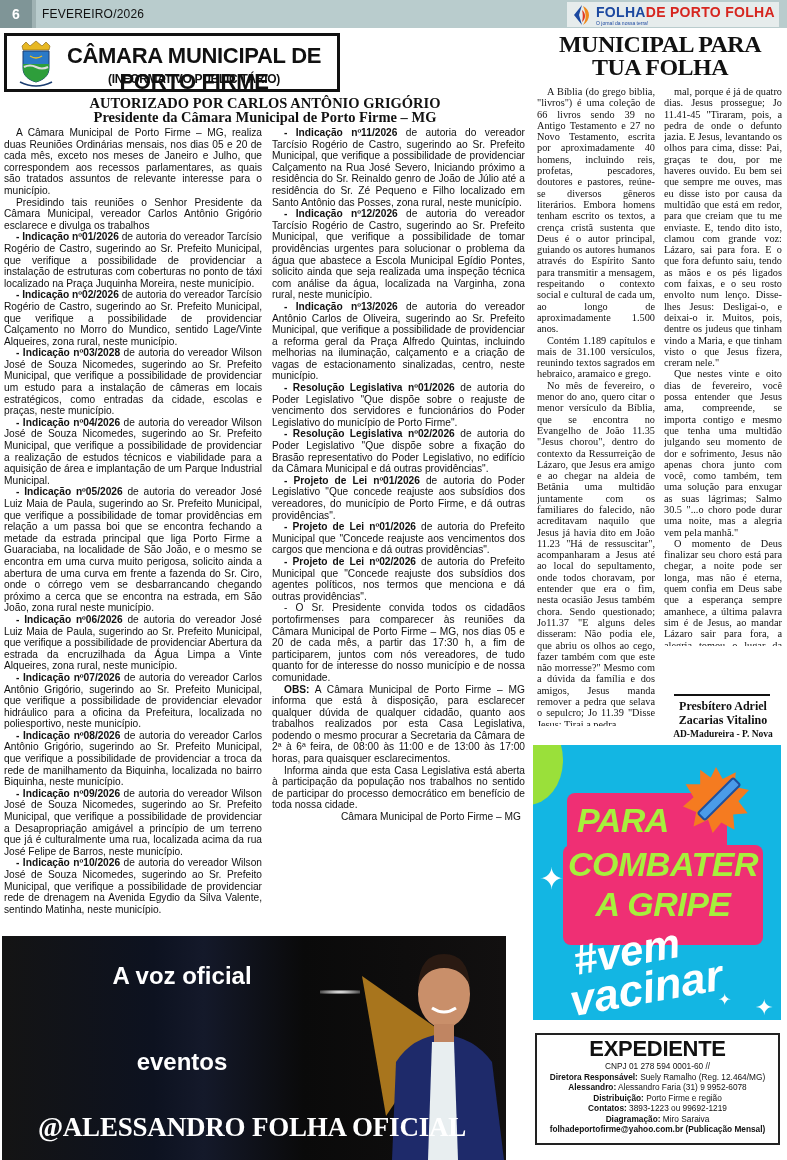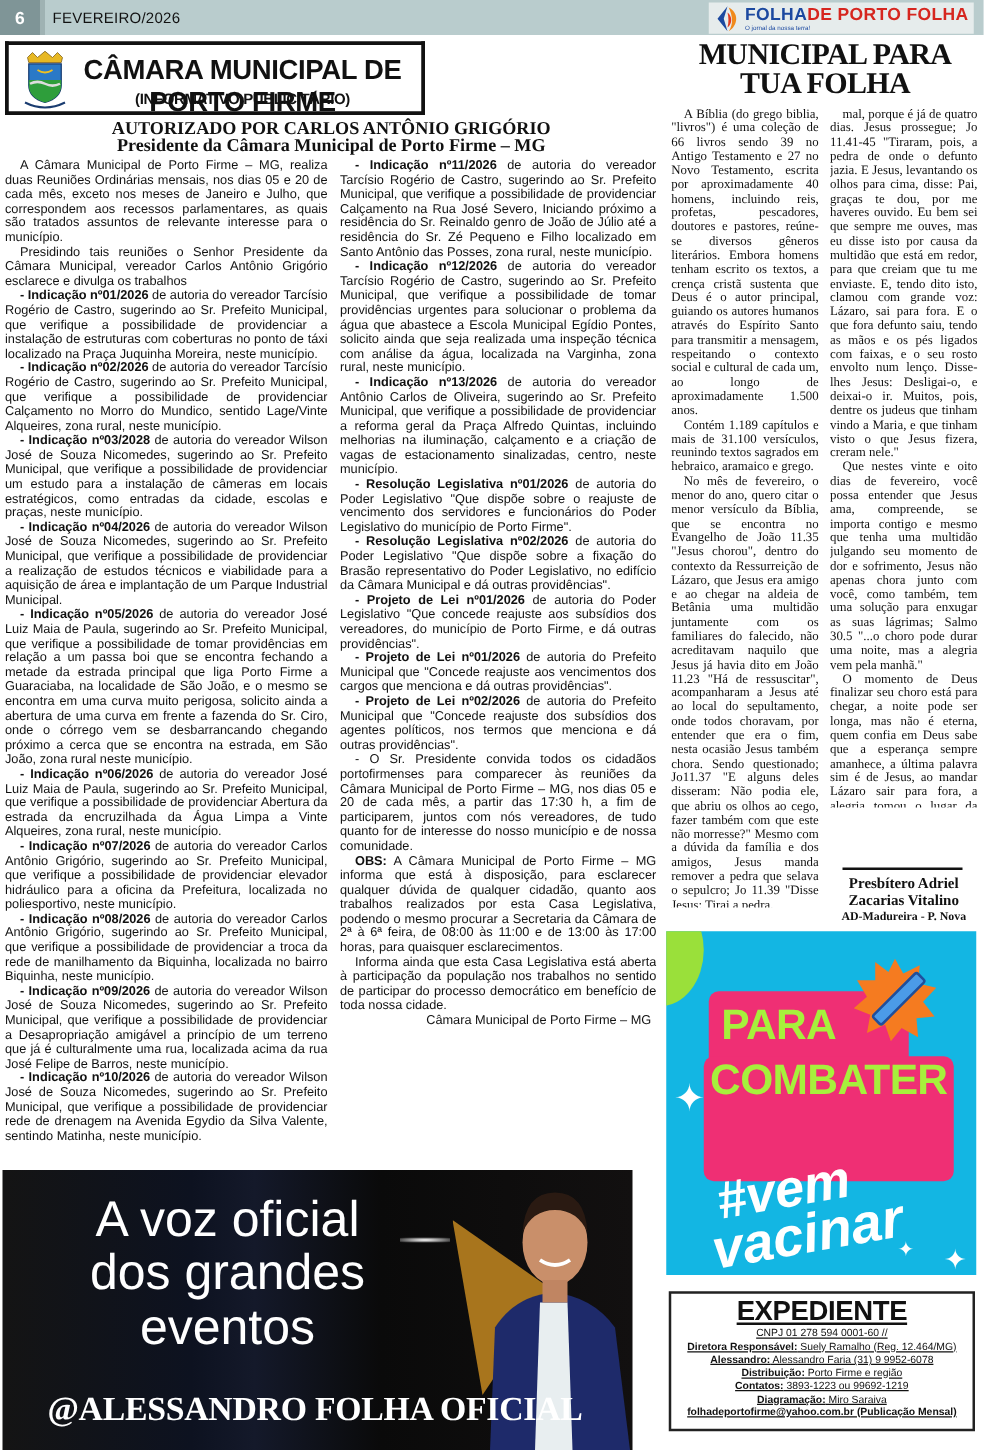--- a/index.html
+++ b/index.html
@@ -50,40 +50,40 @@
   .author.a2 { top: 713px; font-size: 12px; }
   .author.a3 { top: 729px; font-size: 9.5px; }
 
   
   .vac { position: absolute; left: 533px; top: 745px; width: 248px; height: 275px; background: #13b6e3; overflow: hidden; }
   .vac-green { position: absolute; left: -40px; top: -30px; width: 70px; height: 90px; border-radius: 50%; background: #9ae03a; }
   .vac-pink1 { position: absolute; left: 34px; top: 48px; width: 160px; height: 68px; background: #ef2f74; border-radius: 8px; }
   .vac-pink2 { position: absolute; left: 30px; top: 100px; width: 200px; height: 100px; background: #ef2f74; border-radius: 8px; }
   .vac-burst { position: absolute; left: 150px; top: 22px; width: 66px; height: 66px; background: #f57b20; clip-path: polygon(50% 0,60% 18%,80% 8%,78% 30%,100% 35%,84% 52%,98% 70%,76% 72%,78% 95%,58% 84%,45% 100%,38% 80%,16% 90%,20% 68%,0 60%,16% 46%,4% 26%,26% 26%,26% 4%,42% 16%); }
   .vac-syringe { position: absolute; left: 160px; top: 48px; width: 52px; height: 12px; background: #4b9be8; border: 2px solid #1f4f9c; border-radius: 3px; transform: rotate(-45deg); }
-  .vac-t { position: absolute; left: 30px; width: 200px; text-align: center; font-weight: bold; color: #a6f03c; font-size: 34px; line-height: 34px; letter-spacing: -0.5px; }
+  .vac-t { position: absolute; left: 30px; width: 200px; text-align: center; font-weight: bold; color: #a6f03c; font-size: 34px; line-height: 34px; letter-spacing: -0.5px; font-style: italic; }
   .vac-t.v1 { top: 58px; left: 20px; width: 140px; }
   .vac-t.v2 { top: 102px; }
   .vac-t.v3 { top: 142px; }
   .vac-h1 { position: absolute; left: 40px; top: 183px; font-size: 42px; font-style: italic; font-weight: bold; color: #fff; transform: rotate(-10deg); }
   .vac-h2 { position: absolute; left: 36px; top: 218px; font-size: 44px; font-style: italic; font-weight: bold; color: #fff; transform: rotate(-10deg); }
   .vac-star { position: absolute; color: #fff; font-size: 30px; }
 
   
-  .exp { position: absolute; left: 535px; top: 1033px; width: 245px; height: 112px; border: 2px solid #222; text-align: center; text-decoration: underline; }
+  .exp { position: absolute; left: 535px; top: 1033px; width: 245px; height: 112px; border: 2px solid #222; text-align: center; }
   .exp-title { font-weight: bold; font-size: 22px; line-height: 24px; margin-top: 2px; letter-spacing: -0.3px; }
   .exp-line { font-size: 8.3px; line-height: 10.5px; white-space: nowrap; }
   .exp-line b { font-weight: bold; }
 
   
   .ad { position: absolute; left: 2px; top: 936px; width: 504px; height: 224px; background: linear-gradient(90deg, #141414 0%, #0d1220 30%, #14192a 40%, #0a0a0a 60%, #121010 100%); overflow: hidden; }
   .ad-beam { position: absolute; left: 360px; top: 40px; width: 80px; height: 140px; background: #b9811f; clip-path: polygon(0 0, 100% 40%, 30% 100%); opacity: 0.9; }
   .ad-flare { position: absolute; left: 318px; top: 54px; width: 40px; height: 4px; background: radial-gradient(#fff, transparent); }
   .ad-person { position: absolute; left: 380px; top: 6px; width: 122px; height: 218px; }
-  .ad-t { position: absolute; left: 0; width: 360px; text-align: center; color: #fff; font-weight: normal; font-size: 40px; line-height: 40px; }
+  .ad-t { position: absolute; left: 0; width: 360px; text-align: center; color: #fff; font-weight: bold; font-size: 24px; line-height: 40px; }
   .ad-t.a1 { top: 20px; }
   .ad-t.a2 { top: 62px; }
   .ad-t.a3 { top: 106px; }
   .ad-handle { position: absolute; left: 0; width: 500px; top: 176px; text-align: center; color: #fff; font-family: "Liberation Serif", serif; font-weight: bold; font-size: 27px; letter-spacing: -0.2px; }
 </style>
 </head>
 <body>
 
 <div class="topbar">
   <div class="pagenum">6</div>
@@ -169,20 +169,21 @@
 <div class="author a3">AD-Madureira - P. Nova</div>
 
 <div class="vac">
   <div class="vac-green"></div>
   <div class="vac-pink1"></div>
   <div class="vac-pink2"></div>
   <div class="vac-burst"></div>
   <div class="vac-syringe"></div>
   <div class="vac-t v1">PARA</div>
   <div class="vac-t v2">COMBATER</div>
+  <div class="vac-t v3">A GRIPE</div>
   <div class="vac-h1">#vem</div>
   <div class="vac-h2">vacinar</div>
   <div class="vac-star" style="left:6px;top:116px;">✦</div>
   <div class="vac-star" style="left:185px;top:245px;font-size:16px;">✦</div>
   <div class="vac-star" style="left:222px;top:250px;font-size:22px;">✦</div>
 </div>
 
 <div class="exp">
   <div class="exp-title">EXPEDIENTE</div>
   <div class="exp-line">CNPJ 01 278 594 0001-60 //</div>
@@ -199,16 +200,15 @@
   <div class="ad-flare"></div>
   <svg class="ad-person" viewBox="0 0 122 218">
     <path d="M10 218 L14 120 Q30 95 60 92 Q92 95 110 120 L122 218 Z" fill="#1e2a6a"></path>
     <path d="M50 100 L72 100 L76 218 L46 218 Z" fill="#e8eef0"></path>
     <ellipse cx="62" cy="52" rx="26" ry="34" fill="#c98f6a"></ellipse>
     <path d="M36 44 Q38 12 62 12 Q86 12 88 44 Q80 26 62 26 Q44 26 36 44 Z" fill="#2a1a12"></path>
     <path d="M50 66 Q62 74 74 66" stroke="#fff" stroke-width="3" fill="none"></path>
     <rect x="52" y="82" width="20" height="18" fill="#c08562"></rect>
   </svg>
   <div class="ad-t a1">A voz oficial</div>
-  <div class="ad-t a2">dos  grandes</div>
   <div class="ad-t a3">eventos</div>
   <div class="ad-handle">@ALESSANDRO FOLHA OFICIAL</div>
 </div>
 
 </body></html>

